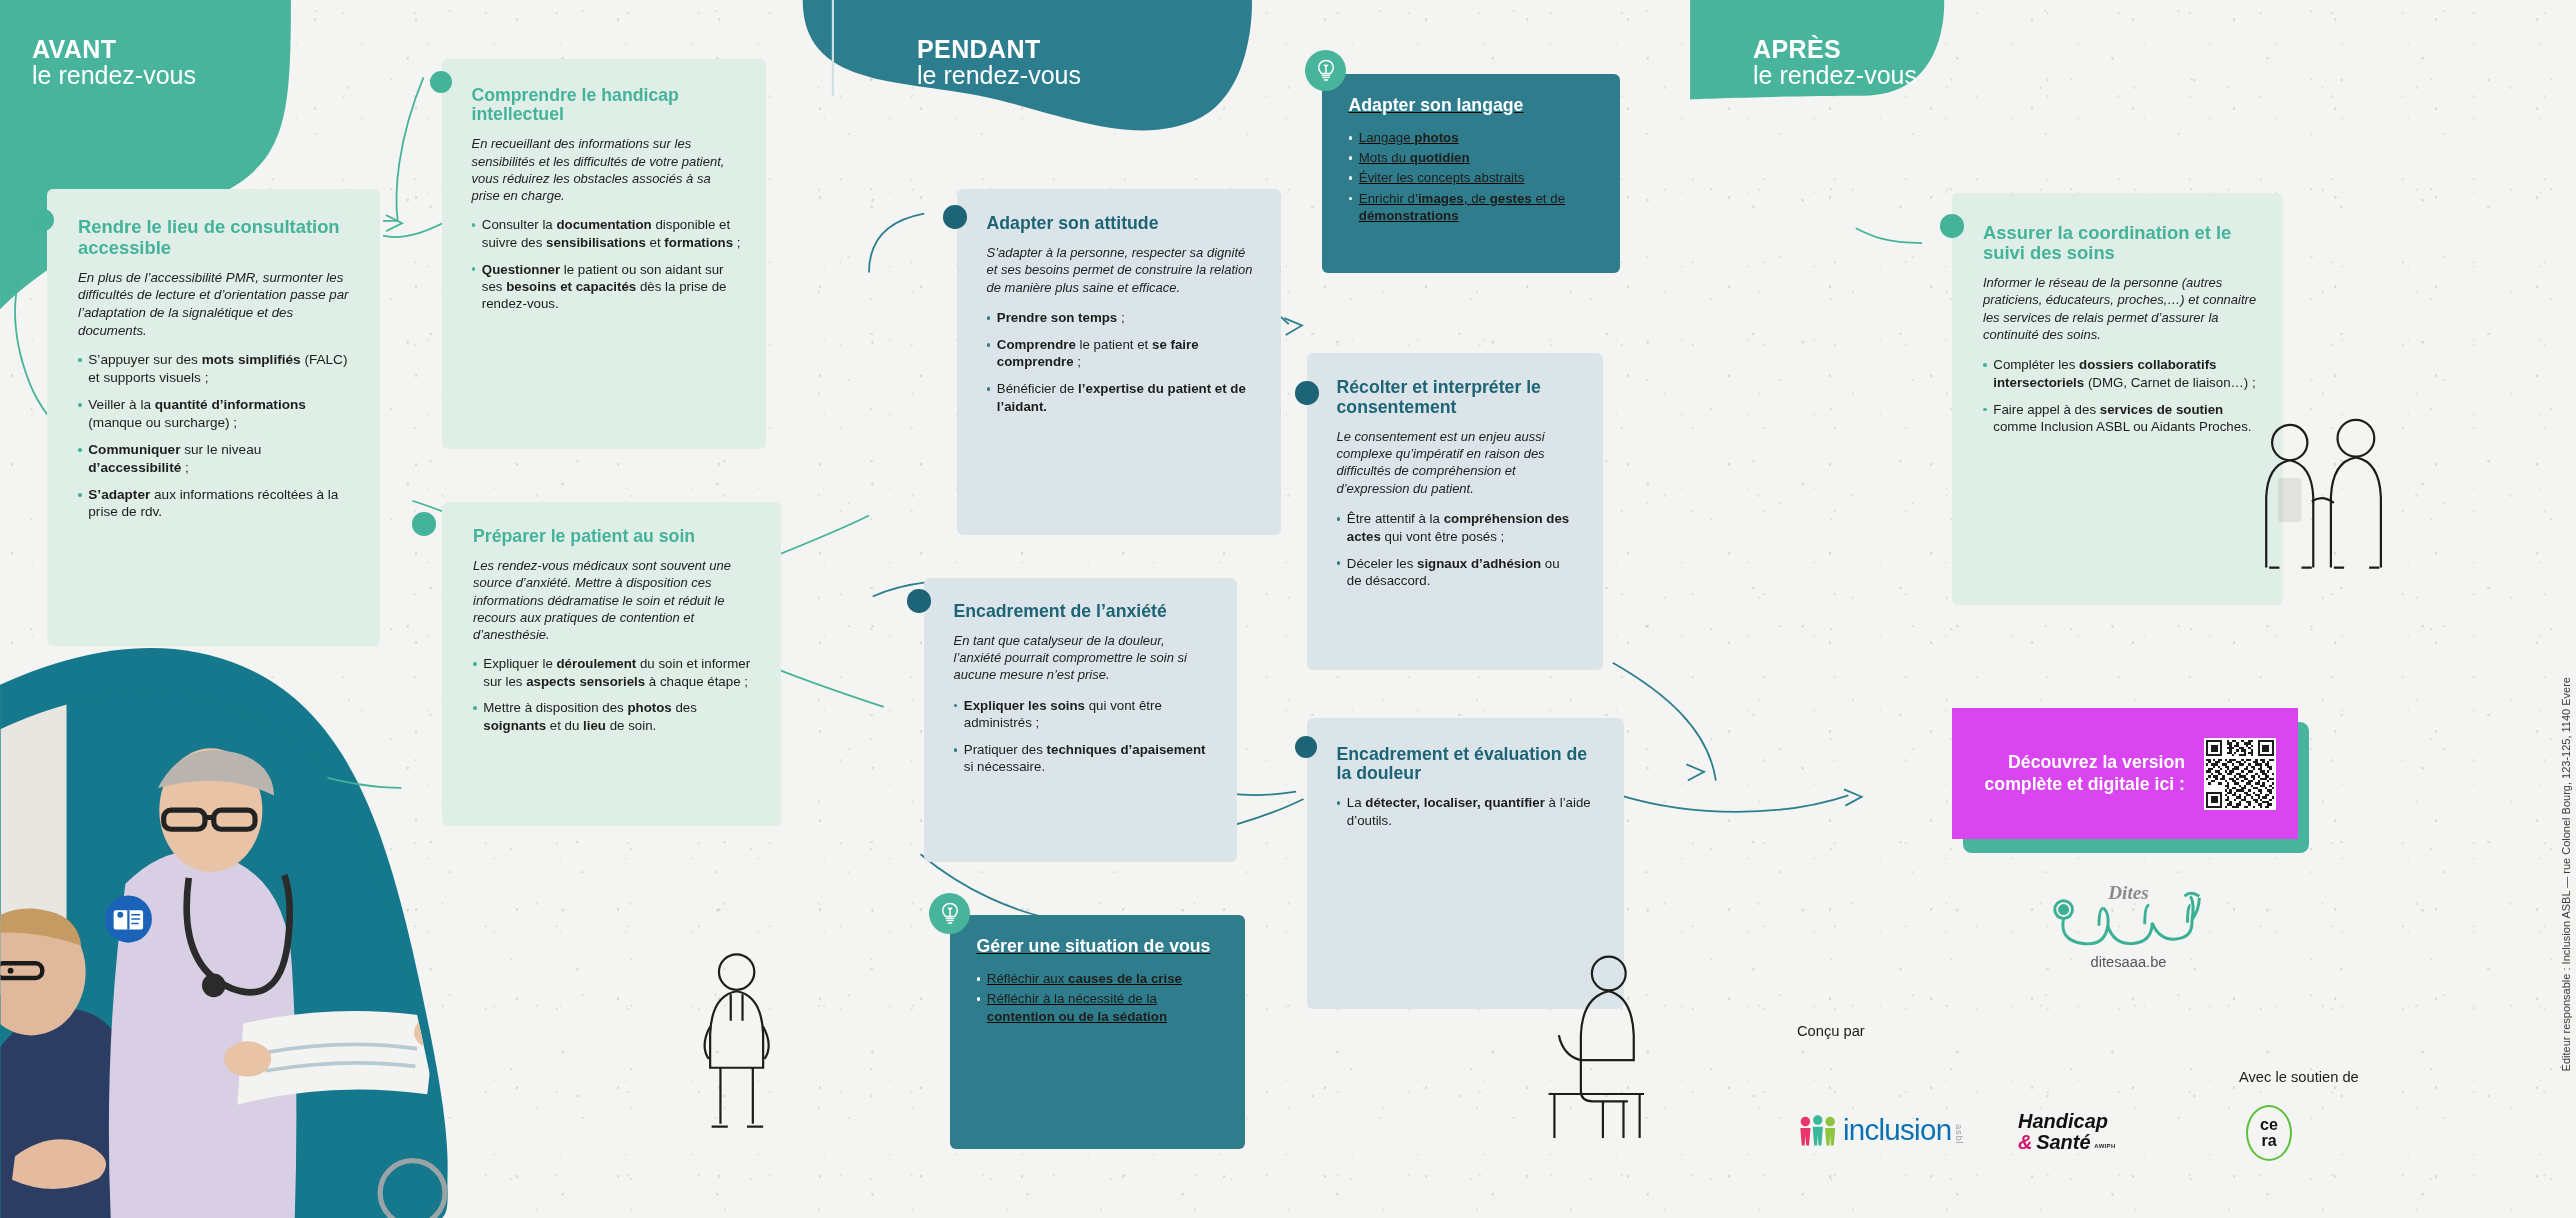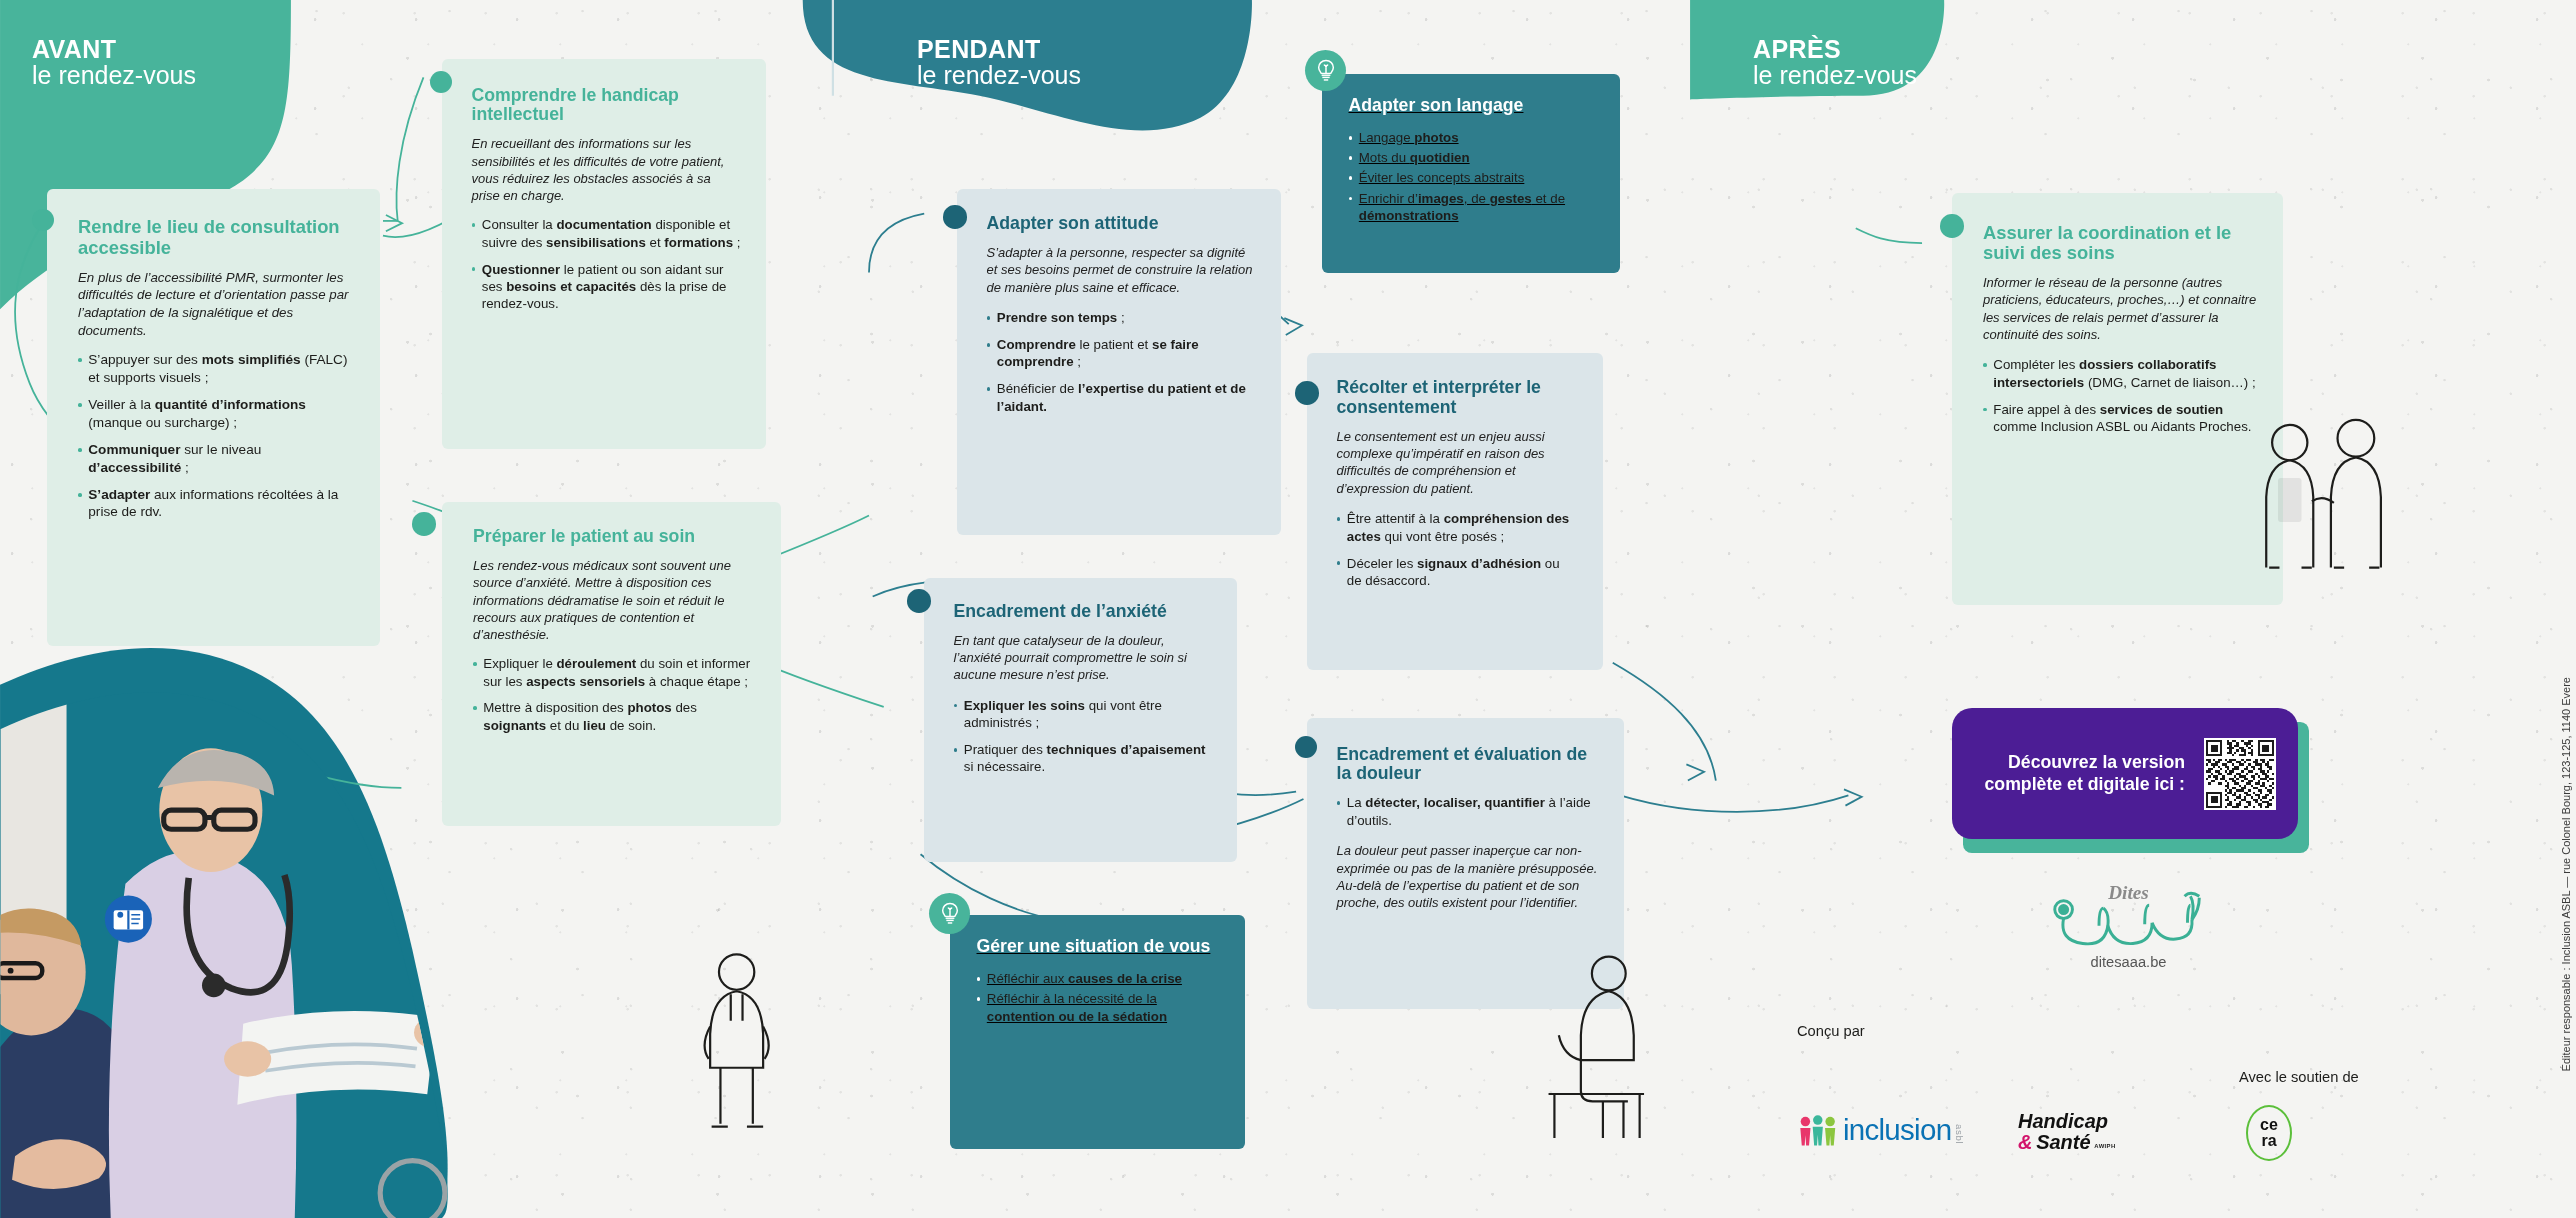--- a/index.html
+++ b/index.html
@@ -58,21 +58,21 @@
   
   .dot { position:absolute; border-radius:50%; z-index:5; }
   .dot.green { background:#45b39a; }
   .dot.teal  { background:#1d6476; }
 
   
   .bulb { position:absolute; width:41px; height:41px; border-radius:50%; background:#48b49b;
           display:flex; align-items:center; justify-content:center; z-index:7; }
 
   
-  .qr-card { position:absolute; background:#4c1d95; border-radius:20px; z-index:5;
+  .qr-card { position:absolute; background:#d946ef; border-radius:0; z-index:5;
              display:flex; align-items:center; gap:19px; padding:19px 22px; }
   .qr-card .txt { color:#fff; font-weight:700; font-size:17.7px; line-height:1.22; text-align:right; flex:1; }
   .qr-box { width:72px; height:72px; background:#fff; padding:2.2px; }
   .qr-shadow { position:absolute; background:#48b49b; border-radius:8.8px; z-index:4; }
 
   
   .foot-label { position:absolute; font-size:14.7px; color:#1d1d1b; z-index:5; }
   .brand { position:absolute; z-index:5; }
   .logo-inclusion { font-size:29.5px; color:#0a72b4; font-weight:400; letter-spacing:-0.7px; }
   .logo-hs { font-style:italic; font-weight:700; font-size:20px; line-height:1.05; color:#111; }
@@ -288,21 +288,20 @@
       <li>Pratiquer des <b>techniques d’apaisement</b> si nécessaire.</li>
     </ul>
 </div>
 <div class="dot teal" style="left:907px;top:589px;width:23.6px;height:23.6px;"></div>
 
 <div class="card light-blue" style="left:1307px;top:718px;width:317px;height:291px;padding:26.5px 25px 19px 29.5px;">
   <div class="card-title t-teal" style="font-size:17.7px;">Encadrement et évaluation de la douleur</div>
   <ul class="bl bul-teal" style="font-size:13.3px;margin-bottom:13.3px;">
       <li>La <b>détecter, localiser, quantifier</b> à l’aide d’outils.</li>
     </ul>
-  <div class="card-intro" style="font-size:13px;">La douleur peut passer inaperçue car non-exprimée ou pas de la manière présupposée. Au-delà de l’expertise du patient et de son proche, des outils existent pour l’identifier.</div>
 </div>
 <div class="dot teal" style="left:1295px;top:736px;width:22px;height:22px;"></div>
 
 <div class="card solid-teal" style="left:950px;top:915px;width:295px;height:234px;padding:22px 22px 17.7px 26.5px;">
   <div class="card-title t-white" style="font-size:17.7px;margin-bottom:13.3px;">Gérer une situation de vous</div>
   <ul class="bl bul-white tight" style="font-size:13.3px;color:#fff;">
       <li>Réfléchir aux <b>causes de la crise</b></li>
       <li>Réfléchir à la nécessité de la <b>contention ou de la sédation</b></li>
     </ul>
 </div>

